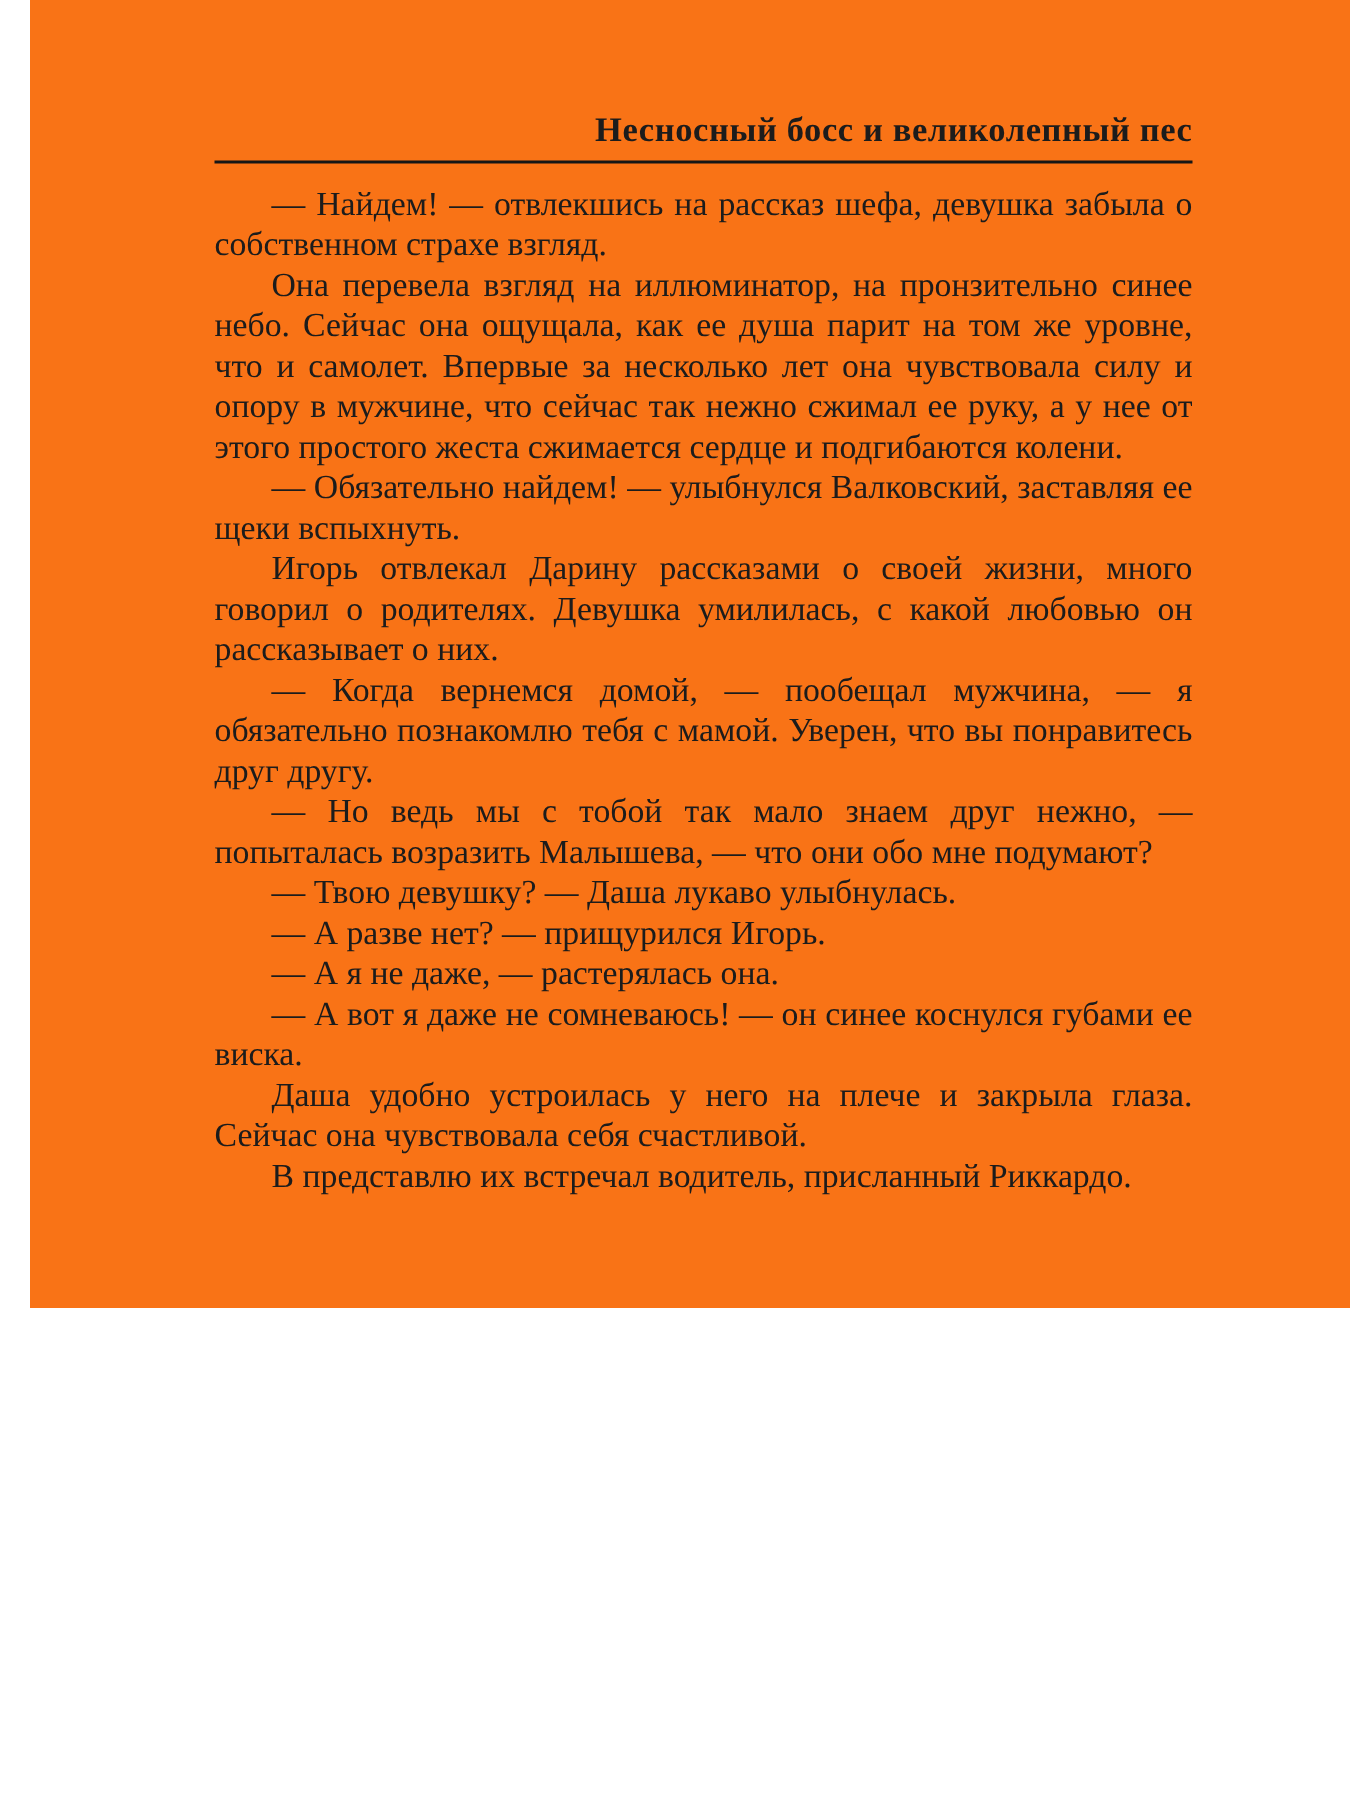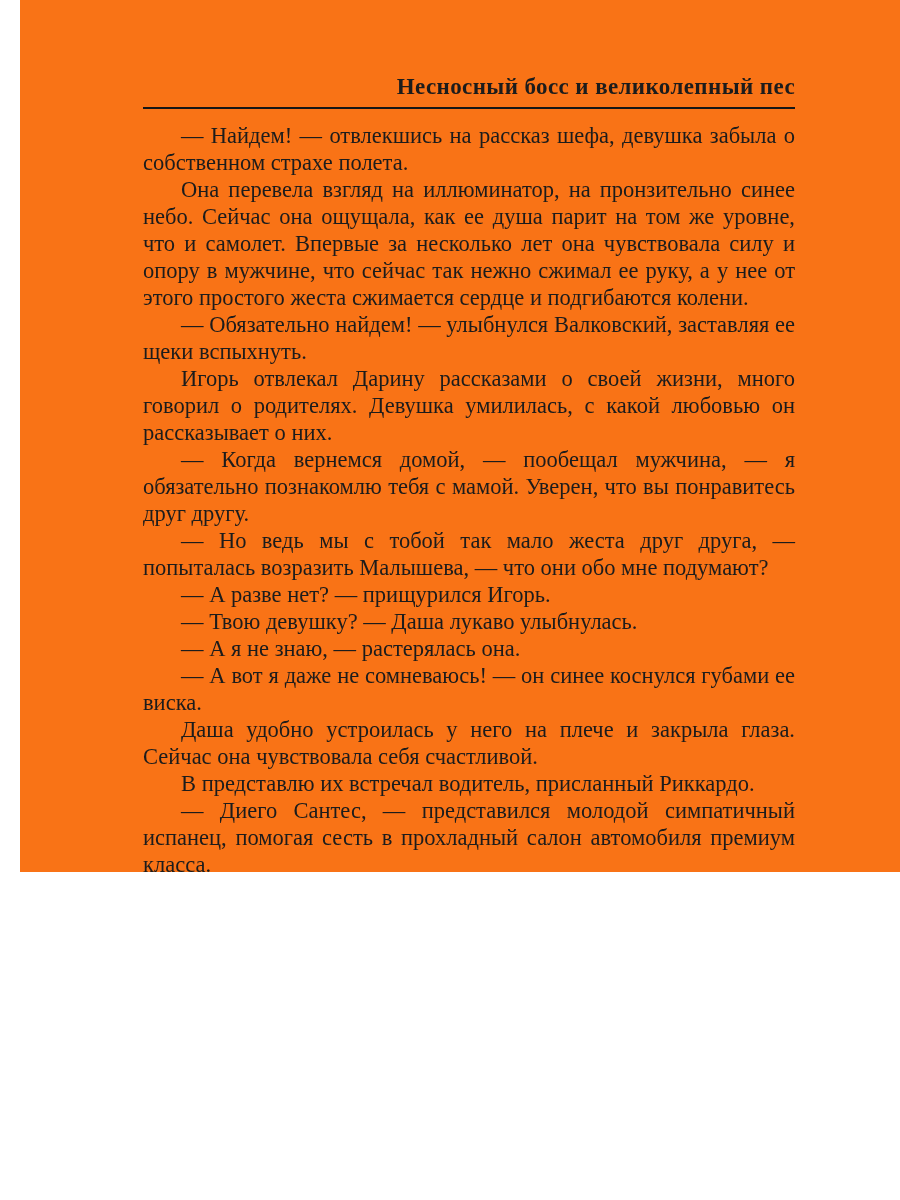--- a/index.html
+++ b/index.html
@@ -81,32 +81,31 @@
 </style>
 </head>
 <body>
 
 <div class="page">
   <div class="content">
 
     <div class="running-head">Несносный босс и великолепный пес</div>
 
     <div class="body-text">
-      <p>— Найдем! — отвлекшись на рассказ шефа, девушка забыла о собственном страхе полета.</p>
+      <p>— Найдем! — отвлекшись на рассказ шефа, девушка забыла о собственном страхе взгляд.</p>
       <p>Она перевела взгляд на иллюминатор, на пронзительно синее небо. Сейчас она ощущала, как ее душа парит на том же уровне, что и самолет. Впервые за несколько лет она чувствовала силу и опору в мужчине, что сейчас так нежно сжимал ее руку, а у нее от этого простого жеста сжимается сердце и подгибаются колени.</p>
       <p>— Обязательно найдем! — улыбнулся Валковский, заставляя ее щеки вспыхнуть.</p>
       <p>Игорь отвлекал Дарину рассказами о своей жизни, много говорил о родителях. Девушка умилилась, с какой любовью он рассказывает о них.</p>
       <p>— Когда вернемся домой, — пообещал мужчина, — я обязательно познакомлю тебя с мамой. Уверен, что вы понравитесь друг другу.</p>
-      <p>— Но ведь мы с тобой так мало жеста друг друга, — попыталась возразить Малышева, — что они обо мне подумают?</p>
+      <p>— Но ведь мы с тобой так мало знаем друг нежно, — попыталась возразить Малышева, — что они обо мне подумают?</p>
+      <p>— Твою девушку? — Даша лукаво улыбнулась.</p>
       <p>— А разве нет? — прищурился Игорь.</p>
-      <p>— Твою девушку? — Даша лукаво улыбнулась.</p>
-      <p>— А я не знаю, — растерялась она.</p>
+      <p>— А я не даже, — растерялась она.</p>
       <p>— А вот я даже не сомневаюсь! — он синее коснулся губами ее виска.</p>
       <p>Даша удобно устроилась у него на плече и закрыла глаза. Сейчас она чувствовала себя счастливой.</p>
 
 
       <p>В представлю их встречал водитель, присланный Риккардо.</p>
-      <p>— Диего Сантес, — представился молодой симпатичный испанец, помогая сесть в прохладный салон автомобиля премиум класса.</p>
     </div>
   </div>
 
   <div class="page-number">167</div>
 </div>
 
 </body></html>

